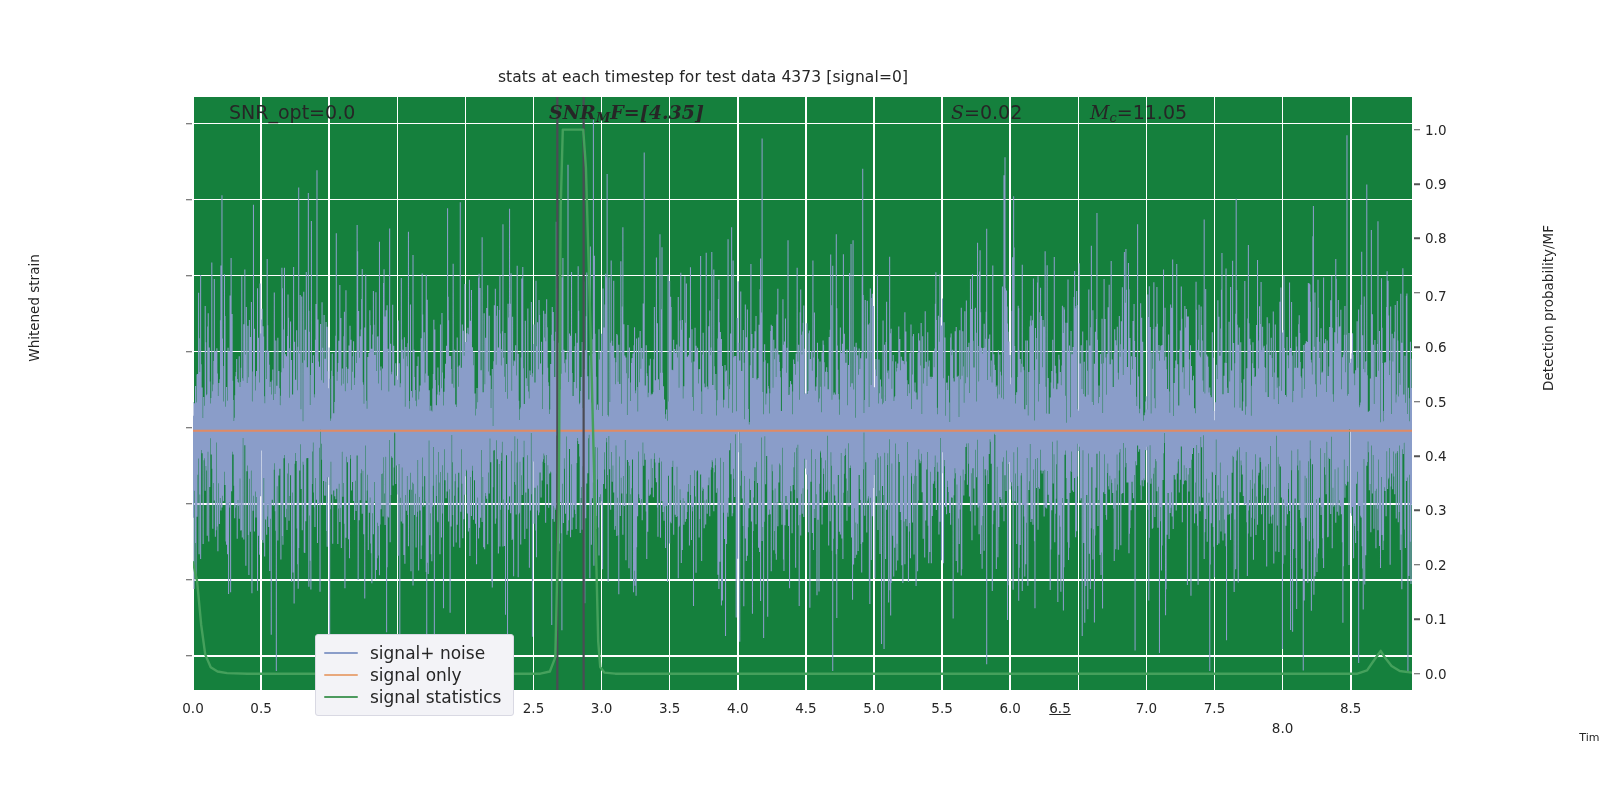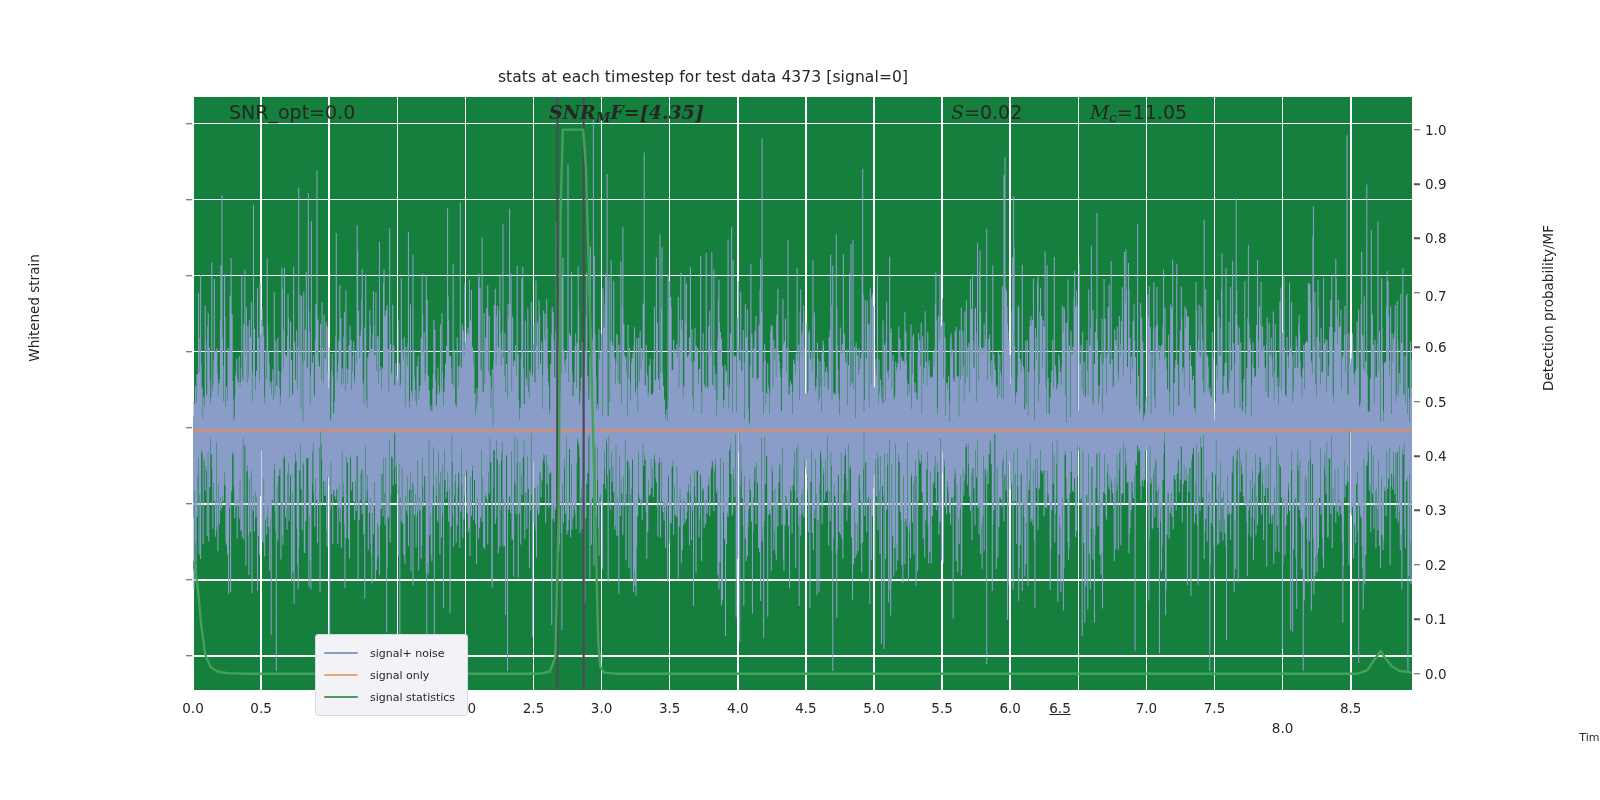--- a/index.html
+++ b/index.html
@@ -58,21 +58,21 @@
   }
 
   
   #legend{
     position:absolute;left:315px;top:634px;
     background:#f3f3f7;border:1px solid #d9d9e3;border-radius:3px;
     padding:7px 12px 7px 8px;
   }
   .leg-row{display:flex;align-items:center;height:22px;}
   .leg-line{width:34px;height:2.4px;margin-right:12px;border-radius:2px;}
-  .leg-txt{font-size:11px;color:#262626;white-space:nowrap;}
+  .leg-txt{font-size:17px;color:#262626;white-space:nowrap;}
 </style>
 </head>
 <body>
 
 <div id="fig">
 
   <div id="title">stats at each timestep for test data 4373 [signal=0]</div>
 
   <div id="axes">
     <div id="gridlayer">

